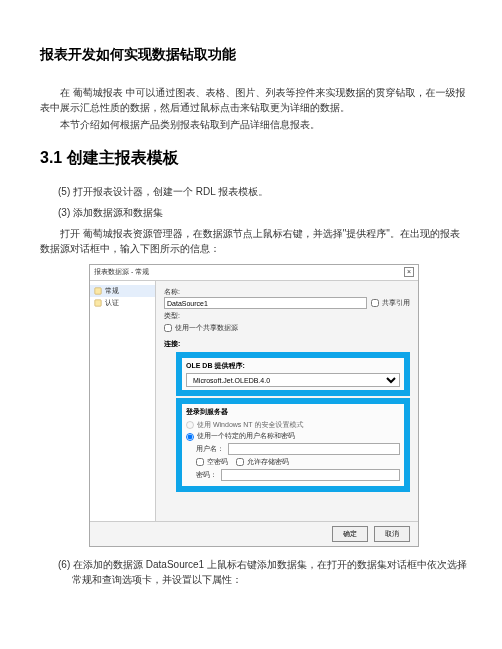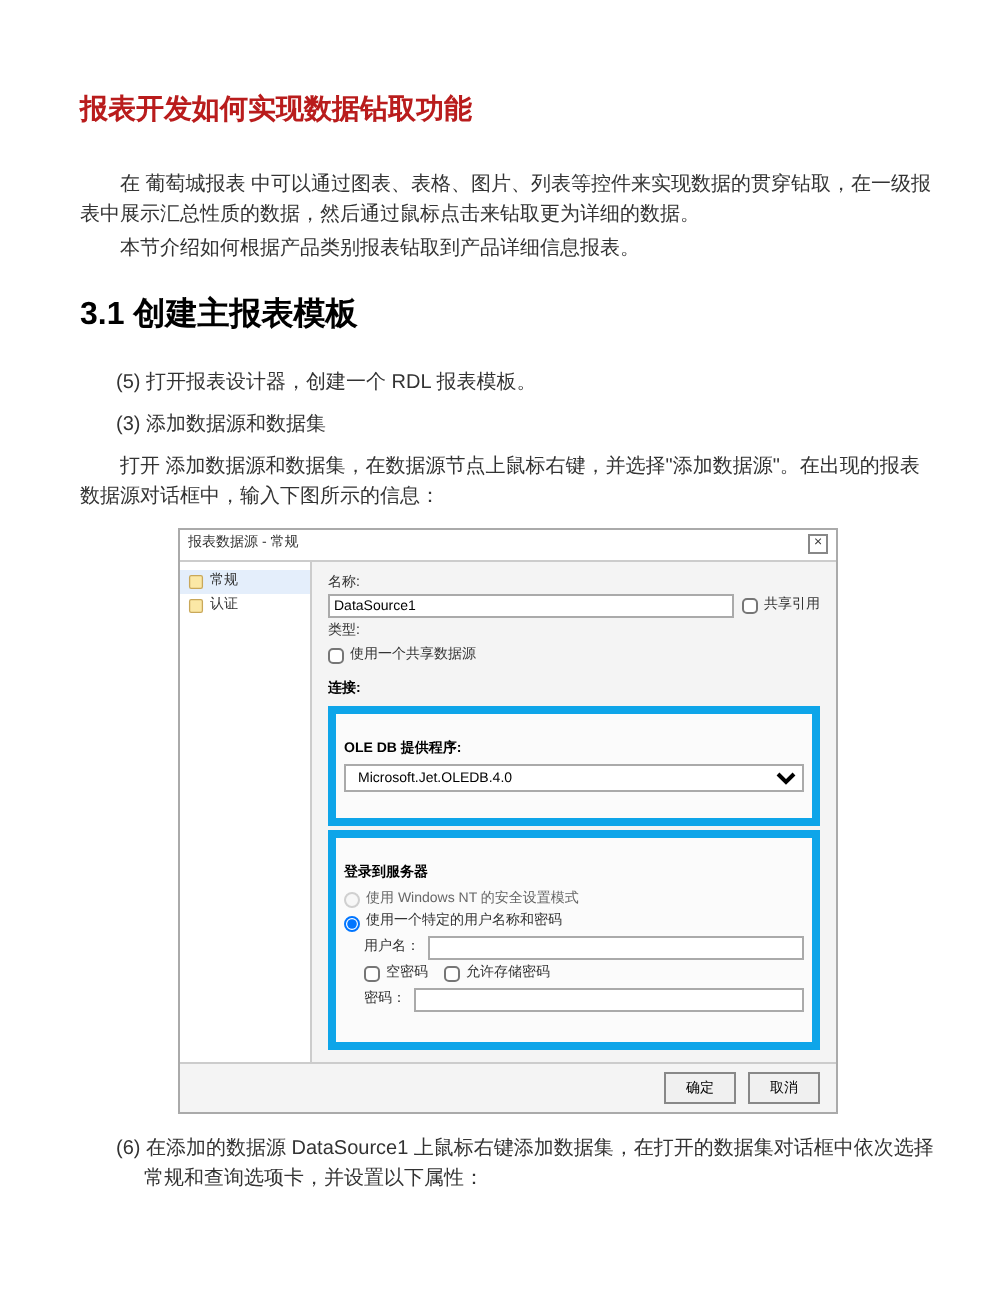--- a/index.html
+++ b/index.html
@@ -11,21 +11,21 @@
     font-size: 10px;
     color: #333;
     padding: 20px 34px 20px 40px;
     line-height: 1.5;
   }
   h1 {
     font-size: 14px;
     font-weight: bold;
     margin-top: 24px;
     margin-bottom: 20px;
-    color: #b91c1c;
+    color: #000000;
   }
   h2 {
     font-size: 16px;
     font-weight: bold;
     margin-top: 14px;
     margin-bottom: 14px;
     color: #000;
   }
   p.para {
     text-indent: 2em;
@@ -126,23 +126,24 @@
   .group {
     margin-top: 4px;
   }
   .group-h {
     font-weight: bold;
     margin-bottom: 2px;
     color: #000;
   }
   .subgroup {
     background: #fbfbfb;
-    border: 4px solid #0ea5e9;
-    padding: 13px 4px;
+    border: 6px solid #0ea5e9;
+    padding: 3px 4px;
     margin-top: 2px;
+    margin-left: 12px;
   }
   .sub-h {
     font-weight: bold;
     font-size: 7px;
     margin-bottom: 2px;
     color: #000;
   }
   .hint {
     color: #666;
   }
@@ -187,21 +188,21 @@
 
 <h1>报表开发如何实现数据钻取功能</h1>
 
 <p class="para">在 葡萄城报表 中可以通过图表、表格、图片、列表等控件来实现数据的贯穿钻取，在一级报表中展示汇总性质的数据，然后通过鼠标点击来钻取更为详细的数据。</p>
 <p class="para">本节介绍如何根据产品类别报表钻取到产品详细信息报表。</p>
 
 <h2>3.1 创建主报表模板</h2>
 
 <p class="step">(5) 打开报表设计器，创建一个 RDL 报表模板。</p>
 <p class="step">(3) 添加数据源和数据集</p>
-<p class="sub">打开 添加数据源和数据集，在数据源节点上鼠标右键，并选择"添加数据源"。在出现的报表数据源对话框中，输入下图所示的信息：</p>
+<p class="sub">打开 葡萄城报表资源管理器，在数据源节点上鼠标右键，并选择"提供程序"。在出现的报表数据源对话框中，输入下图所示的信息：</p>
 
 <div class="dialog-wrap">
   <div class="dialog-title">
     <span>报表数据源 - 常规</span>
     <span class="dialog-close">×</span>
   </div>
   <div class="dialog-body">
     <div class="sidebar">
       <div class="item active">
         <span class="icon">

